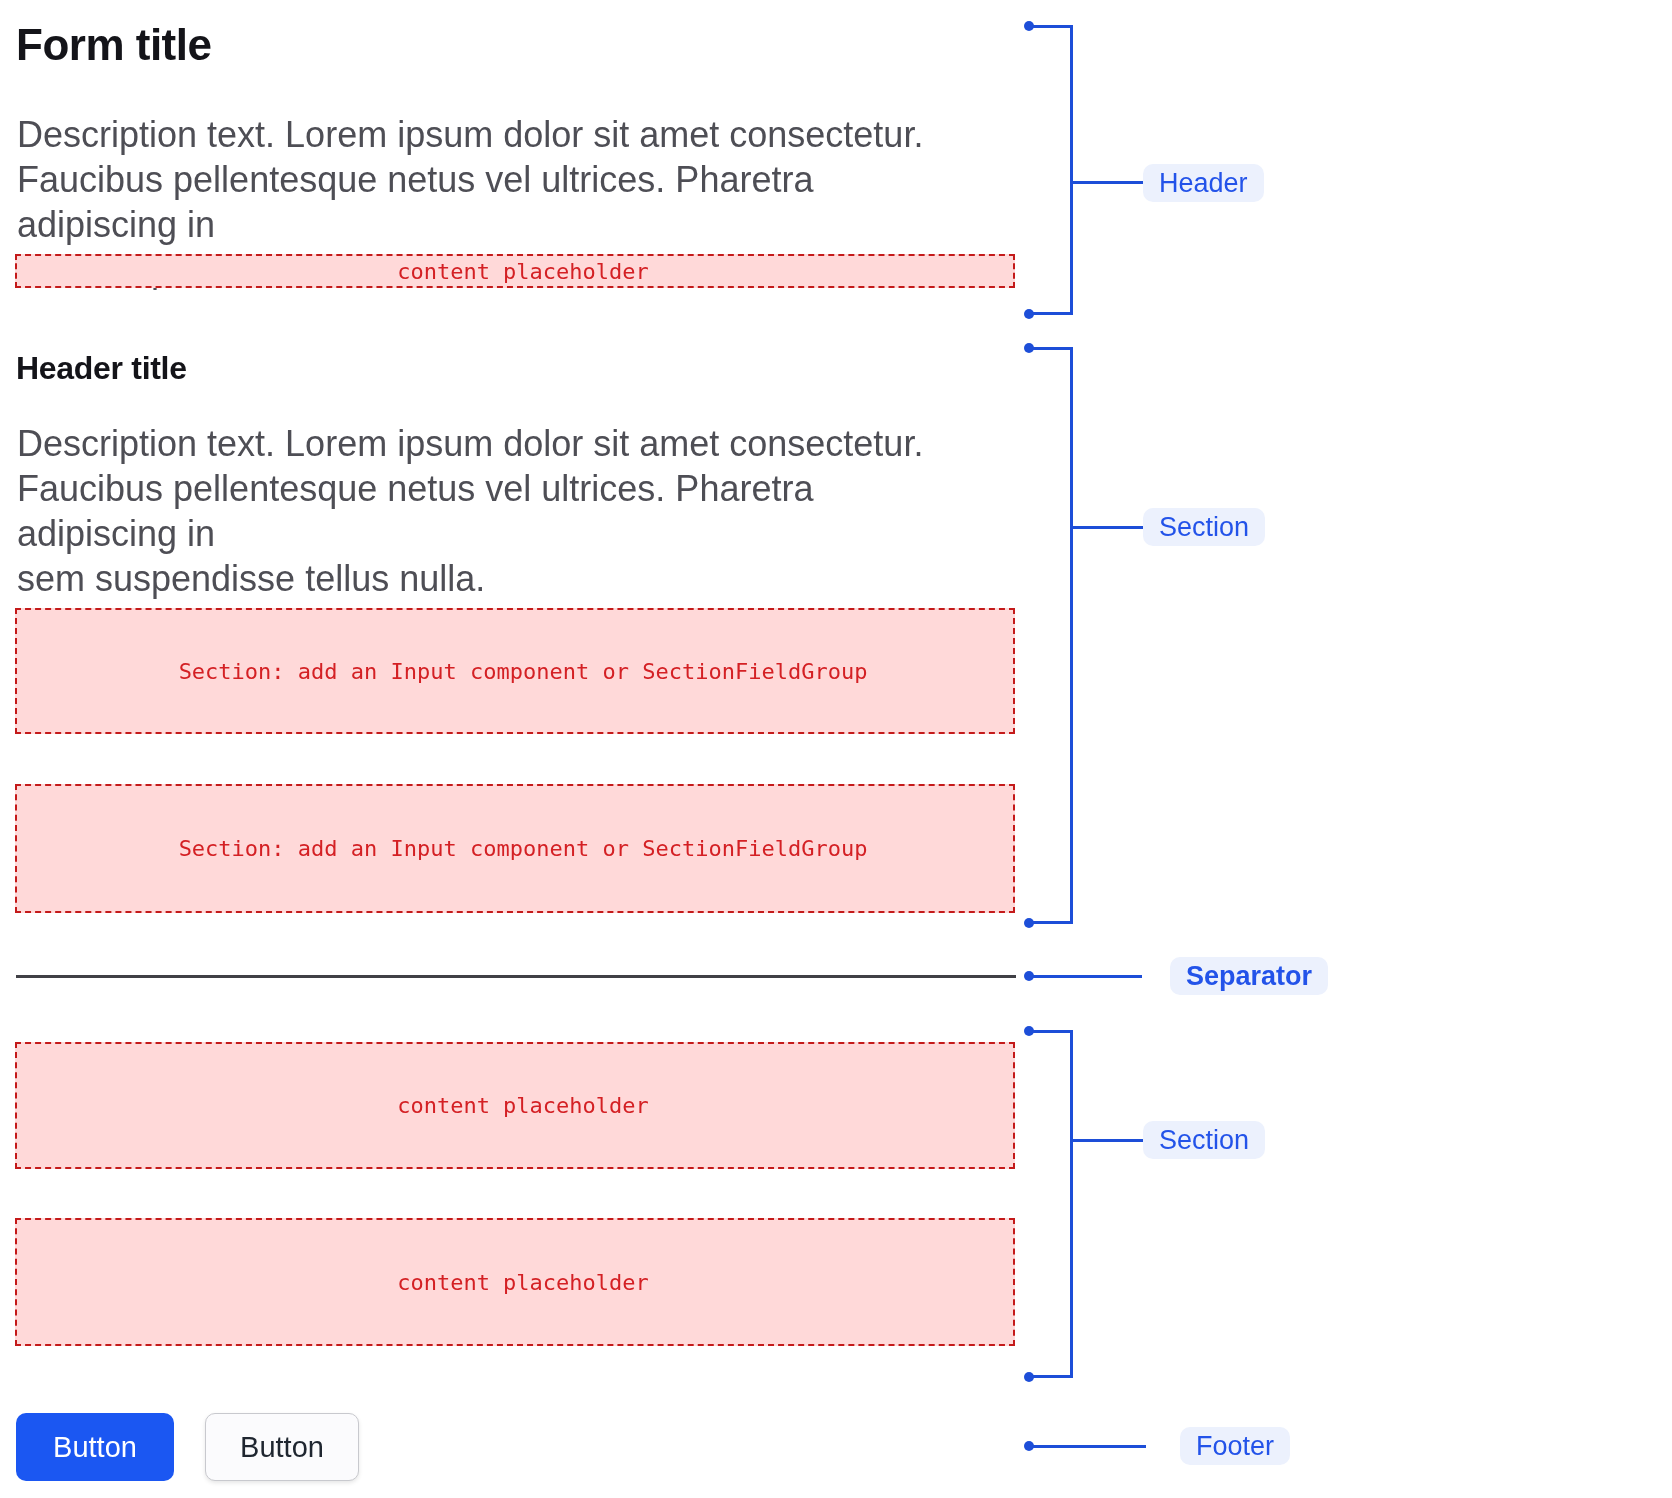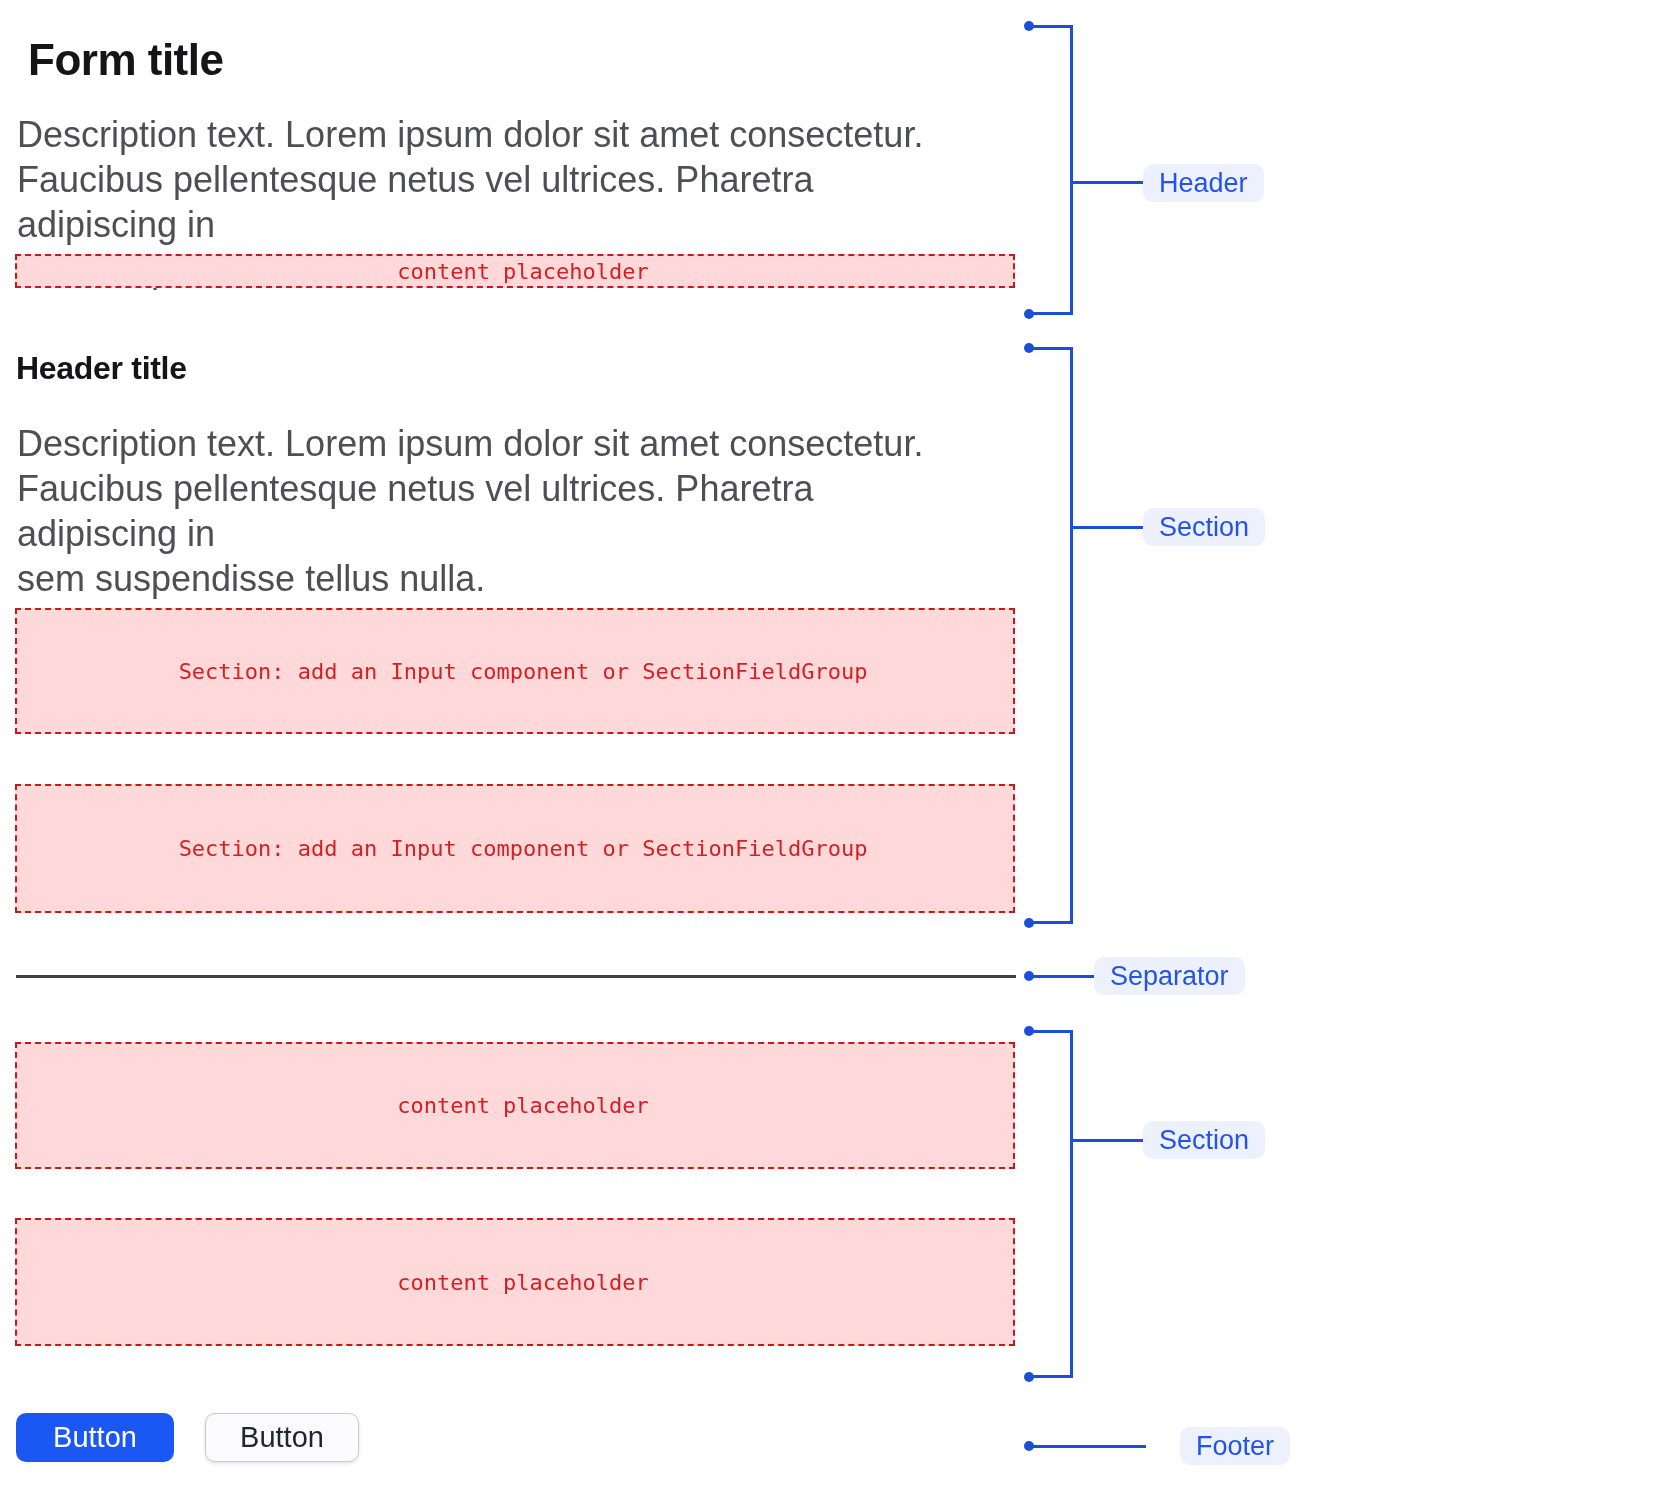--- a/index.html
+++ b/index.html
@@ -4,21 +4,21 @@
 <style>
   html,body{margin:0;padding:0;background:#ffffff;}
   #canvas{
     position:relative;width:1672px;height:1498px;background:#ffffff;overflow:hidden;
     font-family:"Liberation Sans", sans-serif;
   }
   .abs{position:absolute;}
 
   
   .form-title{
-    left:16px;top:35px;font-size:44px;font-weight:700;color:#141419;letter-spacing:-0.5px;margin-left:12px;
+    left:16px;top:20px;font-size:44px;font-weight:700;color:#141419;letter-spacing:-0.5px;
   }
   .desc{
     left:17px;top:92px;width:960px;font-size:36px;line-height:45px;color:#4E4E55;
     white-space:pre-line;
     margin-top:20px;
   }
   .desc.sec{top:401px;}
   .section-title{
     left:16px;top:350px;font-size:32px;font-weight:700;color:#141419;letter-spacing:-0.3px;
   }
@@ -29,21 +29,21 @@
   }
   .ph-small{left:15px;top:254px;width:1000px;height:34px;}
   .ph-big1{left:15px;top:608px;width:1000px;height:126px;}
   .ph-big2{left:15px;top:784px;width:1000px;height:129px;}
   .ph-c3{left:15px;top:1042px;width:1000px;height:127px;}
   .ph-c4{left:15px;top:1218px;width:1000px;height:128px;}
   .separator{left:16px;top:975px;width:1000px;height:3px;background:#404046;}
 
   
   .btn{
-    box-sizing:border-box;height:49px;border-radius:10px;
+    box-sizing:border-box;height:68px;border-radius:10px;
     display:flex;align-items:center;justify-content:center;
     font-size:29px;cursor:pointer;
   }
   .btn-primary{left:16px;top:1413px;width:158px;background:#1B57F2;color:#ffffff;border:none;}
   .btn-secondary{
     left:205px;top:1413px;width:154px;background:#FBFBFD;color:#1F2630;
     border:1px solid #C8C9CE;box-shadow:0 2px 4px rgba(0,0,0,0.10);
   }
 
   
@@ -110,21 +110,21 @@
   <div class="abs aline" style="left:1029px;top:347px;width:44px;height:3px;"></div>
   <div class="abs aline" style="left:1029px;top:921px;width:44px;height:3px;"></div>
   <div class="abs aline" style="left:1070px;top:347px;width:3px;height:577px;"></div>
   <div class="abs aline" style="left:1073px;top:526px;width:70px;height:3px;"></div>
   <div class="abs pill" style="left:1143px;top:508px;">
     <span>Section</span>
   </div>
 
   <div class="abs dot" style="left:1024px;top:971px;"></div>
   <div class="abs aline" style="left:1029px;top:975px;width:113px;height:3px;"></div>
-  <div class="abs pill" style="left:1094px;top:957px;">
+  <div class="abs pill" style="left:1170px;top:957px;font-weight:bold;">
     <span>Separator</span>
   </div>
 
   <div class="abs dot" style="left:1024px;top:1026px;"></div>
   <div class="abs dot" style="left:1024px;top:1372px;"></div>
   <div class="abs aline" style="left:1029px;top:1030px;width:44px;height:3px;"></div>
   <div class="abs aline" style="left:1029px;top:1375px;width:44px;height:3px;"></div>
   <div class="abs aline" style="left:1070px;top:1030px;width:3px;height:348px;"></div>
   <div class="abs aline" style="left:1073px;top:1139px;width:70px;height:3px;"></div>
   <div class="abs pill" style="left:1143px;top:1121px;">

